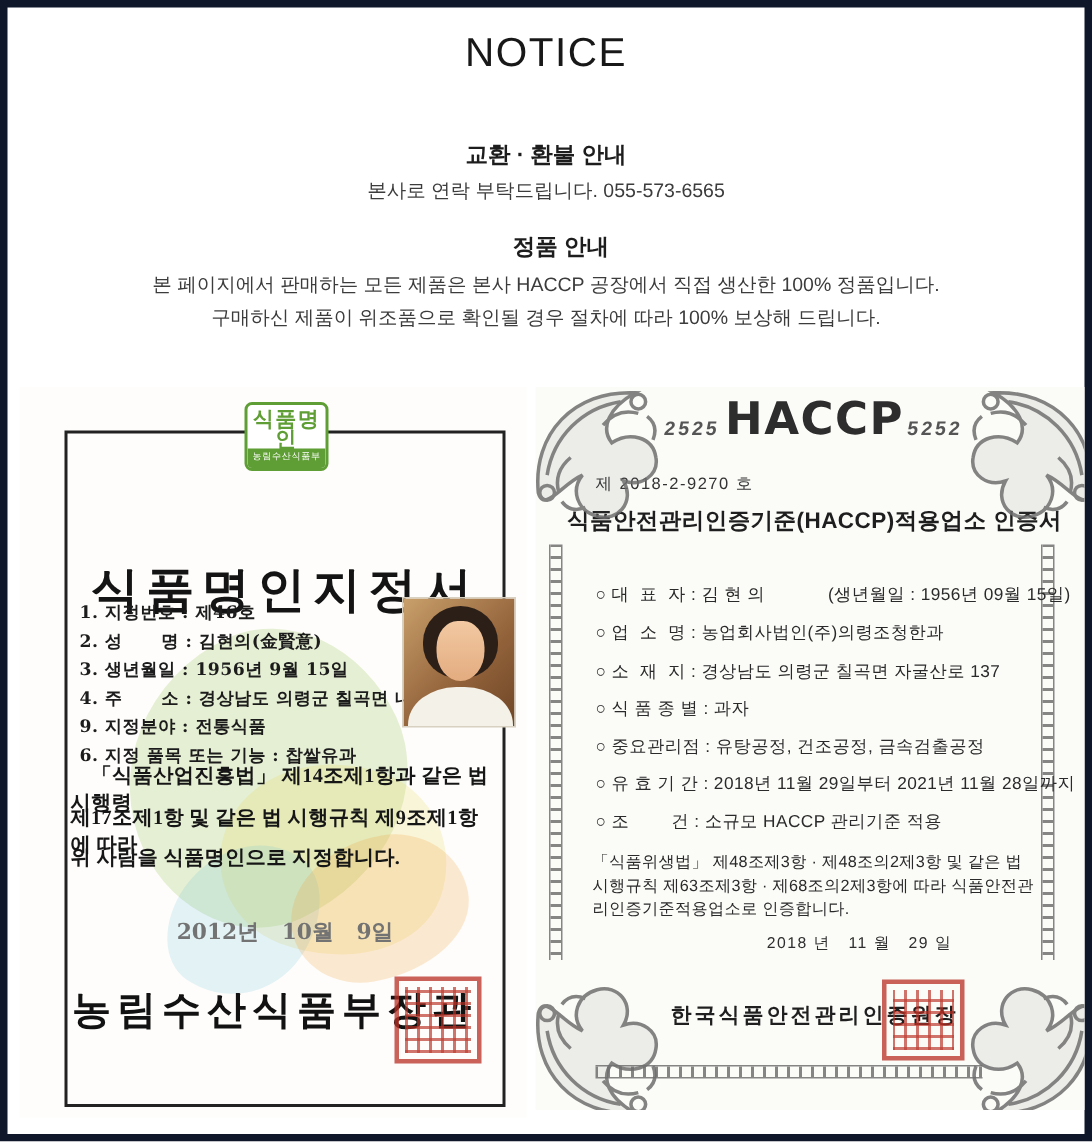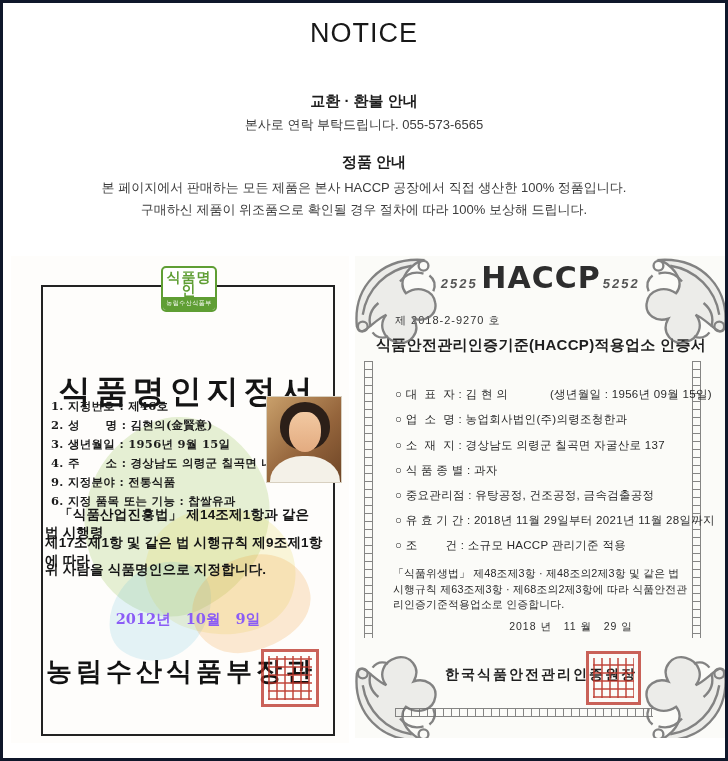--- a/index.html
+++ b/index.html
@@ -1,19 +1,19 @@
 <!DOCTYPE html>
 <html><head>
 <meta charset="utf-8">
 <style>
   * { margin:0; padding:0; box-sizing:border-box; }
   html,body { background:#fff; }
   .page {
     position:relative; width:728px; height:761px; margin:0 auto;
-    background:#fff; border:3px solid #0f172a; overflow:hidden;
+    background:#fff; border:5px solid #0f172a; overflow:hidden;
     font-family:"Liberation Sans","DejaVu Sans",sans-serif; color:#222;
   }
   
   .notice-title { position:absolute; top:15px; left:0; width:100%; text-align:center;
     font-size:27px; font-weight:200; letter-spacing:1px; color:#181818; }
   .sec-heading { position:absolute; left:0; width:100%; text-align:center;
     font-size:15px; font-weight:bold; color:#1d1d1d; }
   .sec-line { position:absolute; left:0; width:100%; text-align:center;
     font-size:13px; color:#3c3c3c; }
   .h-pos1 { top:89px; } .l-pos1 { top:113px; }
@@ -51,25 +51,25 @@
     background:linear-gradient(135deg,#c9a06b 0%,#95653c 55%,#6e4526 100%);
     border:1px solid #d8d0c0; overflow:hidden; }
   .m-hair { position:absolute; left:13px; top:5px; width:50px; height:48px;
     background:#2c1f18; border-radius:50% 50% 46% 46%; }
   .m-face { position:absolute; left:22px; top:15px; width:32px; height:40px;
     background:linear-gradient(#f2c9a2,#e3ab80); border-radius:46% 46% 52% 52%; }
   .m-torso { position:absolute; left:3px; bottom:-2px; width:70px; height:28px;
     background:#f4f1e8; border-radius:46% 46% 0 0 / 90% 90% 0 0; }
 
   .m-para { position:absolute; left:34px; width:280px; z-index:2;
-    font-family:Liberation Sans, sans-serif; font-size:13.5px; font-weight:600;
+    font-family:Liberation Serif, serif; font-size:13.5px; font-weight:600;
     color:#161616; letter-spacing:0.2px; }
   .m-date { position:absolute; left:30px; top:354px; width:294px; text-align:center; z-index:2;
     font-family:"DejaVu Serif","Liberation Serif",serif; font-size:14.5px; font-weight:bold;
-    color:#8b5cf6; white-space:pre; }
+    color:#737373; white-space:pre; }
   .m-sign { position:absolute; left:14px; top:398px; width:312px; text-align:center; z-index:2;
     font-family:"DejaVu Serif","Liberation Serif",serif; font-size:26px; font-weight:bold;
     letter-spacing:4px; color:#121212; }
 
   .seal { position:absolute; border:3px solid rgba(186,48,36,.82); padding:4px; opacity:.92;
     background:
       repeating-linear-gradient(0deg,  rgba(186,48,36,.72) 0 2px, transparent 2px 8px) content-box,
       repeating-linear-gradient(90deg, rgba(186,48,36,.72) 0 2px, transparent 2px 8px) content-box; }
   .m-seal { left:250px; top:393px; width:58px; height:58px; z-index:4; }
   .h-seal { left:231px; top:395px; width:55px; height:54px; z-index:4; }

